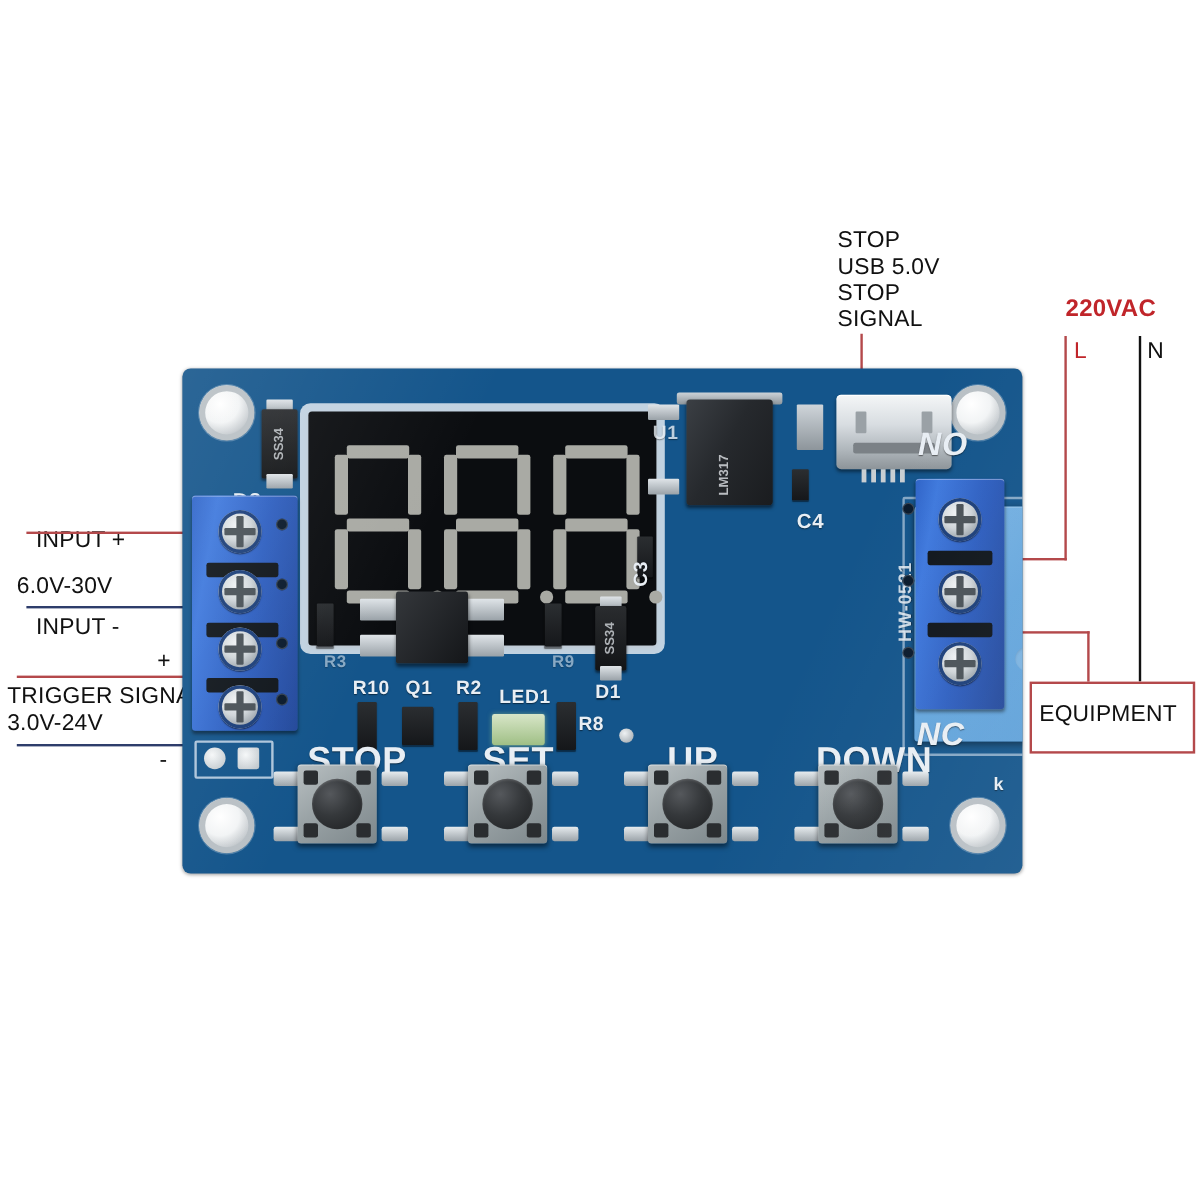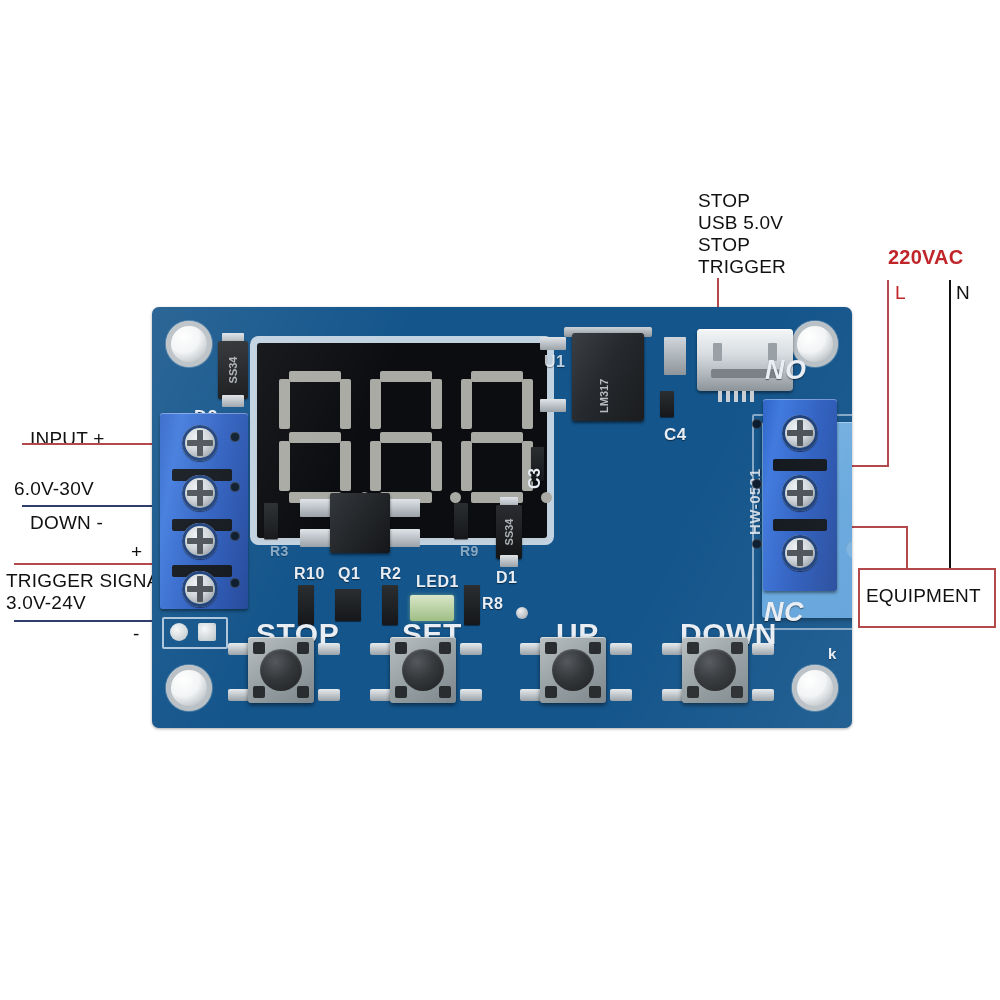--- a/index.html
+++ b/index.html
@@ -129,52 +129,52 @@
     box-shadow:inset 0 1px 2px rgba(255,255,255,.18);
   }
   .btn .pin{position:absolute;width:12px;height:12px;border-radius:2px;background:#2a2d30;}
   .btnlead{position:absolute;width:22px;height:12px;background:linear-gradient(#e6ebee,#9ba3a9);border-radius:2px;}
 </style>
 </head>
 <body>
 
 <div id="stage">
 
-  <div class="lbl" style="left:30px;top:428px;text-align:right;">INPUT +</div>
+  <div class="lbl" style="left:30px;top:440px;text-align:right;">INPUT +</div>
   <div class="line-r" style="left:22px;top:443px;width:146px;height:2px;"></div>
 
   <svg class="abs" style="left:160px;top:435px;" width="30" height="18">
     <path d="M0,9 L18,9 M12,4 L22,9 L12,14 Z" stroke="#b4494b" stroke-width="2" fill="#cf3b33"></path>
   </svg>
 
   <div class="lbl" style="left:14px;top:478px;">6.0V-30V</div>
   <div class="line-b" style="left:22px;top:505px;width:148px;height:2px;"></div>
   <svg class="abs" style="left:162px;top:497px;" width="30" height="18">
     <path d="M0,9 L16,9 M10,4 L20,9 L10,14 Z" stroke="#2e3d6b" stroke-width="2" fill="#20429c"></path>
   </svg>
-  <div class="lbl" style="left:30px;top:512px;">DOWN -</div>
+  <div class="lbl" style="left:30px;top:512px;">INPUT -</div>
 
   <div class="lbl" style="left:131px;top:541px;">+</div>
   <div class="line-r" style="left:14px;top:563px;width:156px;height:2px;"></div>
   <svg class="abs" style="left:162px;top:555px;" width="30" height="18">
     <path d="M0,9 L16,9 M10,4 L20,9 L10,14 Z" stroke="#b4494b" stroke-width="2" fill="#cf3b33"></path>
   </svg>
 
   <div class="lbl" style="left:6px;top:570px;">TRIGGER SIGNAL</div>
   <div class="lbl" style="left:6px;top:592px;">3.0V-24V</div>
   <div class="line-b" style="left:14px;top:620px;width:156px;height:2px;"></div>
   <svg class="abs" style="left:162px;top:612px;" width="30" height="18">
     <path d="M0,9 L16,9 M10,4 L20,9 L10,14 Z" stroke="#2e3d6b" stroke-width="2" fill="#20429c"></path>
   </svg>
   <div class="lbl" style="left:133px;top:623px;">-</div>
 
   <div class="lbl" style="left:698px;top:190px;">STOP</div>
   <div class="lbl" style="left:698px;top:212px;">USB 5.0V</div>
   <div class="lbl" style="left:698px;top:234px;">STOP</div>
-  <div class="lbl" style="left:698px;top:256px;">TRIGGER</div>
+  <div class="lbl" style="left:698px;top:256px;">SIGNAL</div>
   <svg class="abs" style="left:709px;top:278px;" width="18" height="64">
     <path d="M9,0 L9,52 M4,44 L9,60 L14,44 Z" stroke="#b4494b" stroke-width="2" fill="#cf3b33"></path>
   </svg>
 
   <div class="lbl red" style="left:888px;top:246px;font-size:20px;font-weight:bold;">220VAC</div>
   <div class="lbl red" style="left:895px;top:282px;">L</div>
   <div class="lbl" style="left:956px;top:282px;">N</div>
 
   <div class="line-r" style="left:887px;top:280px;width:2px;height:187px;"></div>
   <div class="line-r" style="left:852px;top:465px;width:37px;height:2px;"></div>

